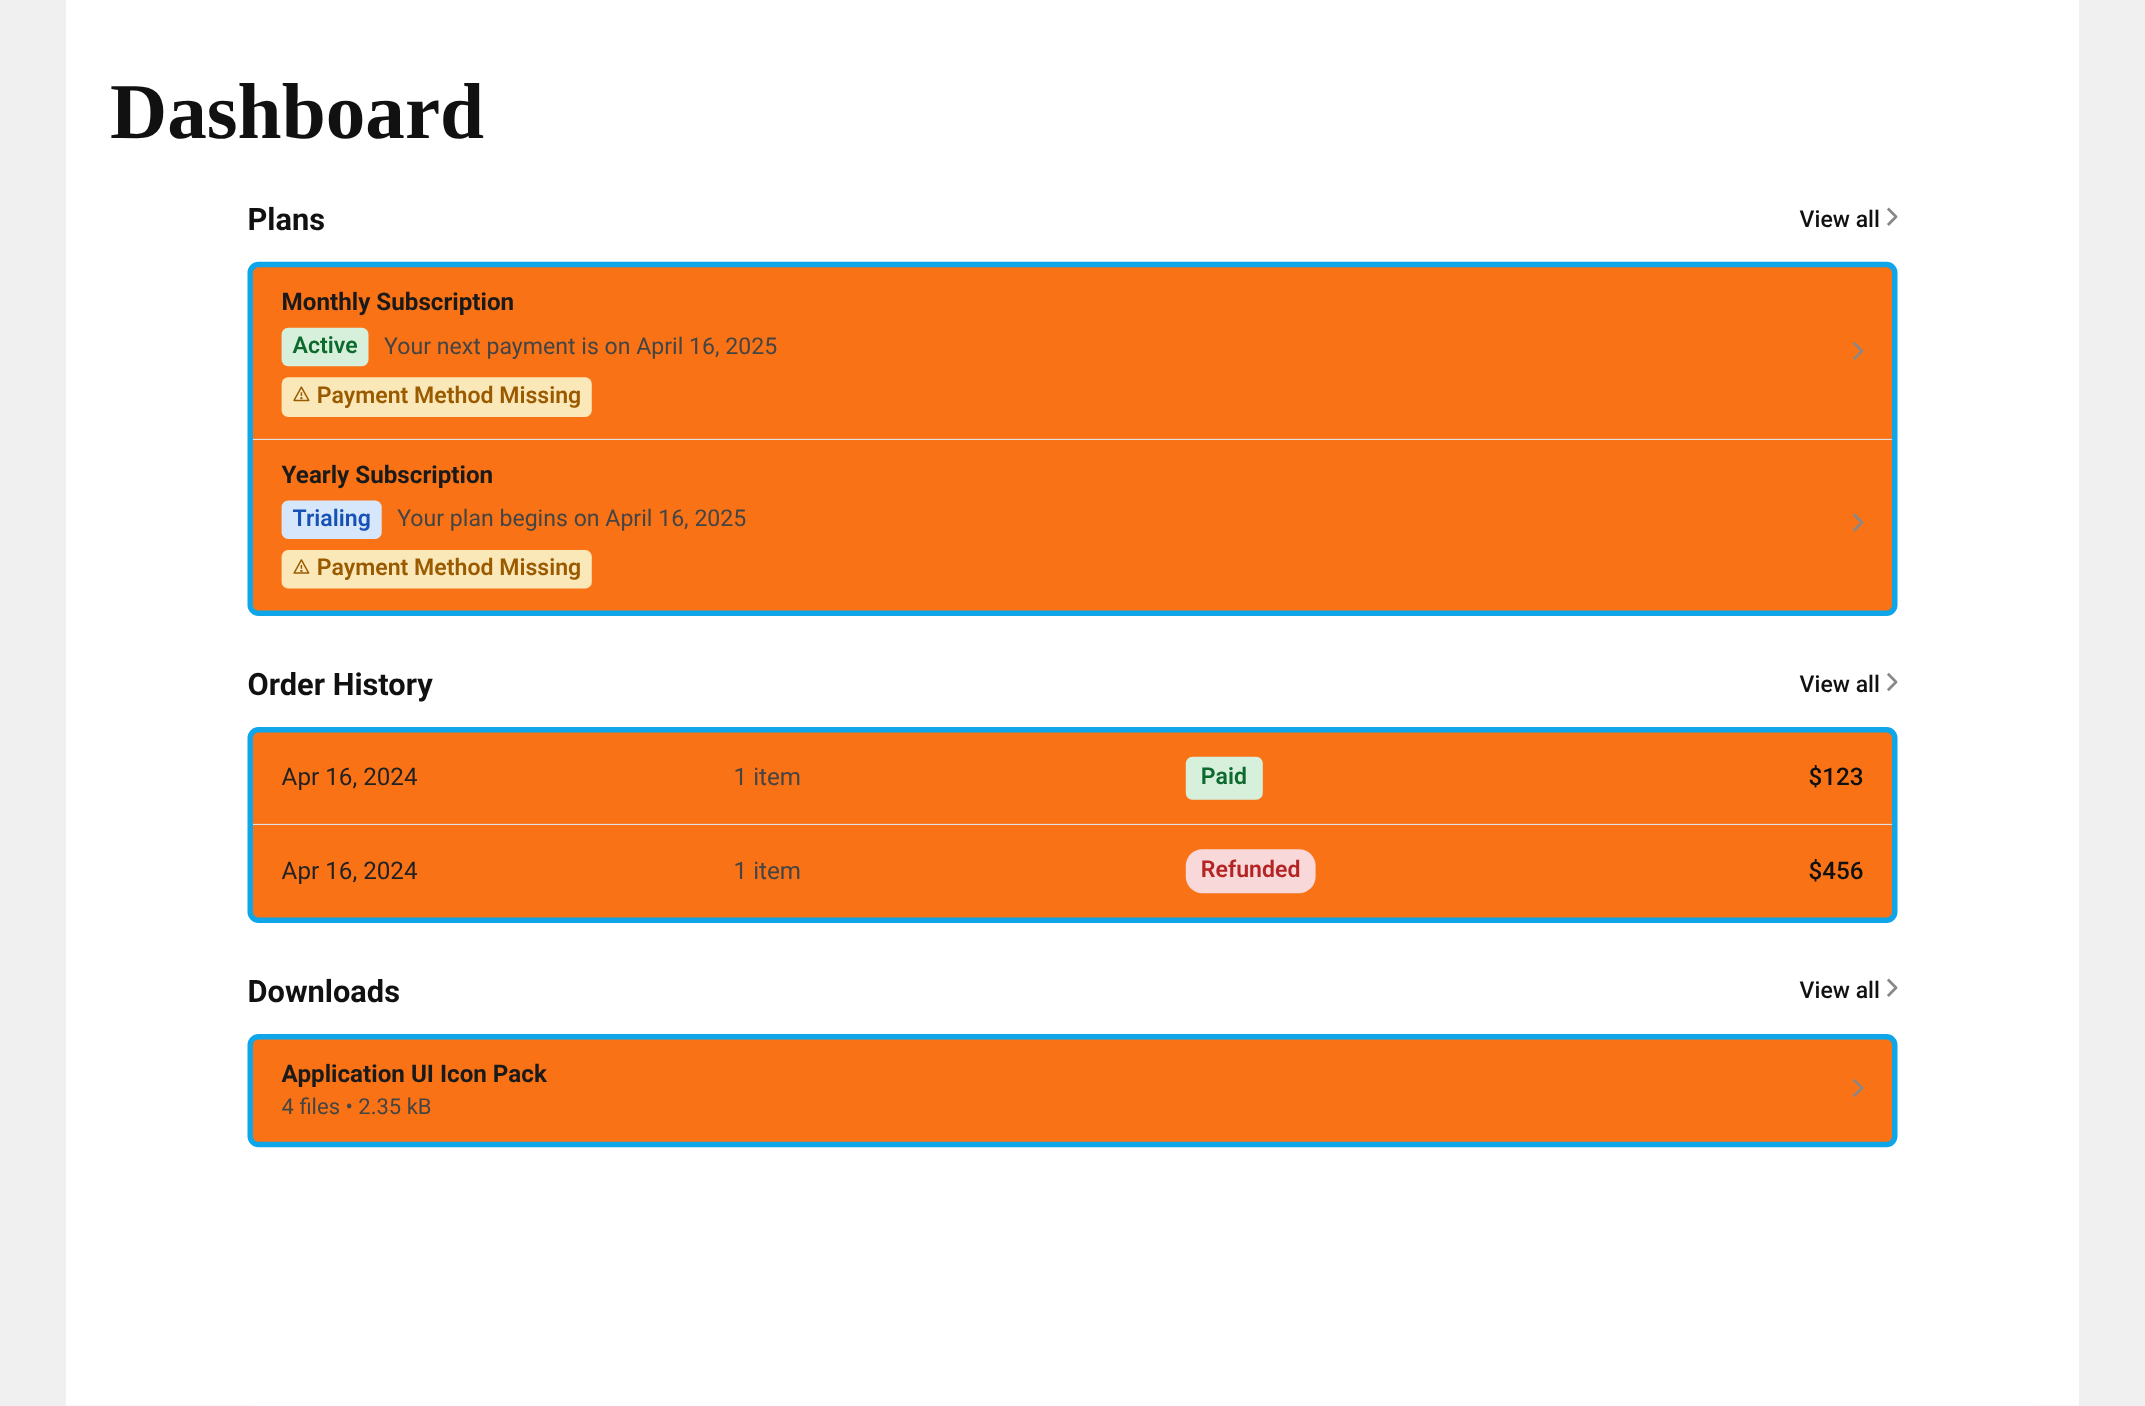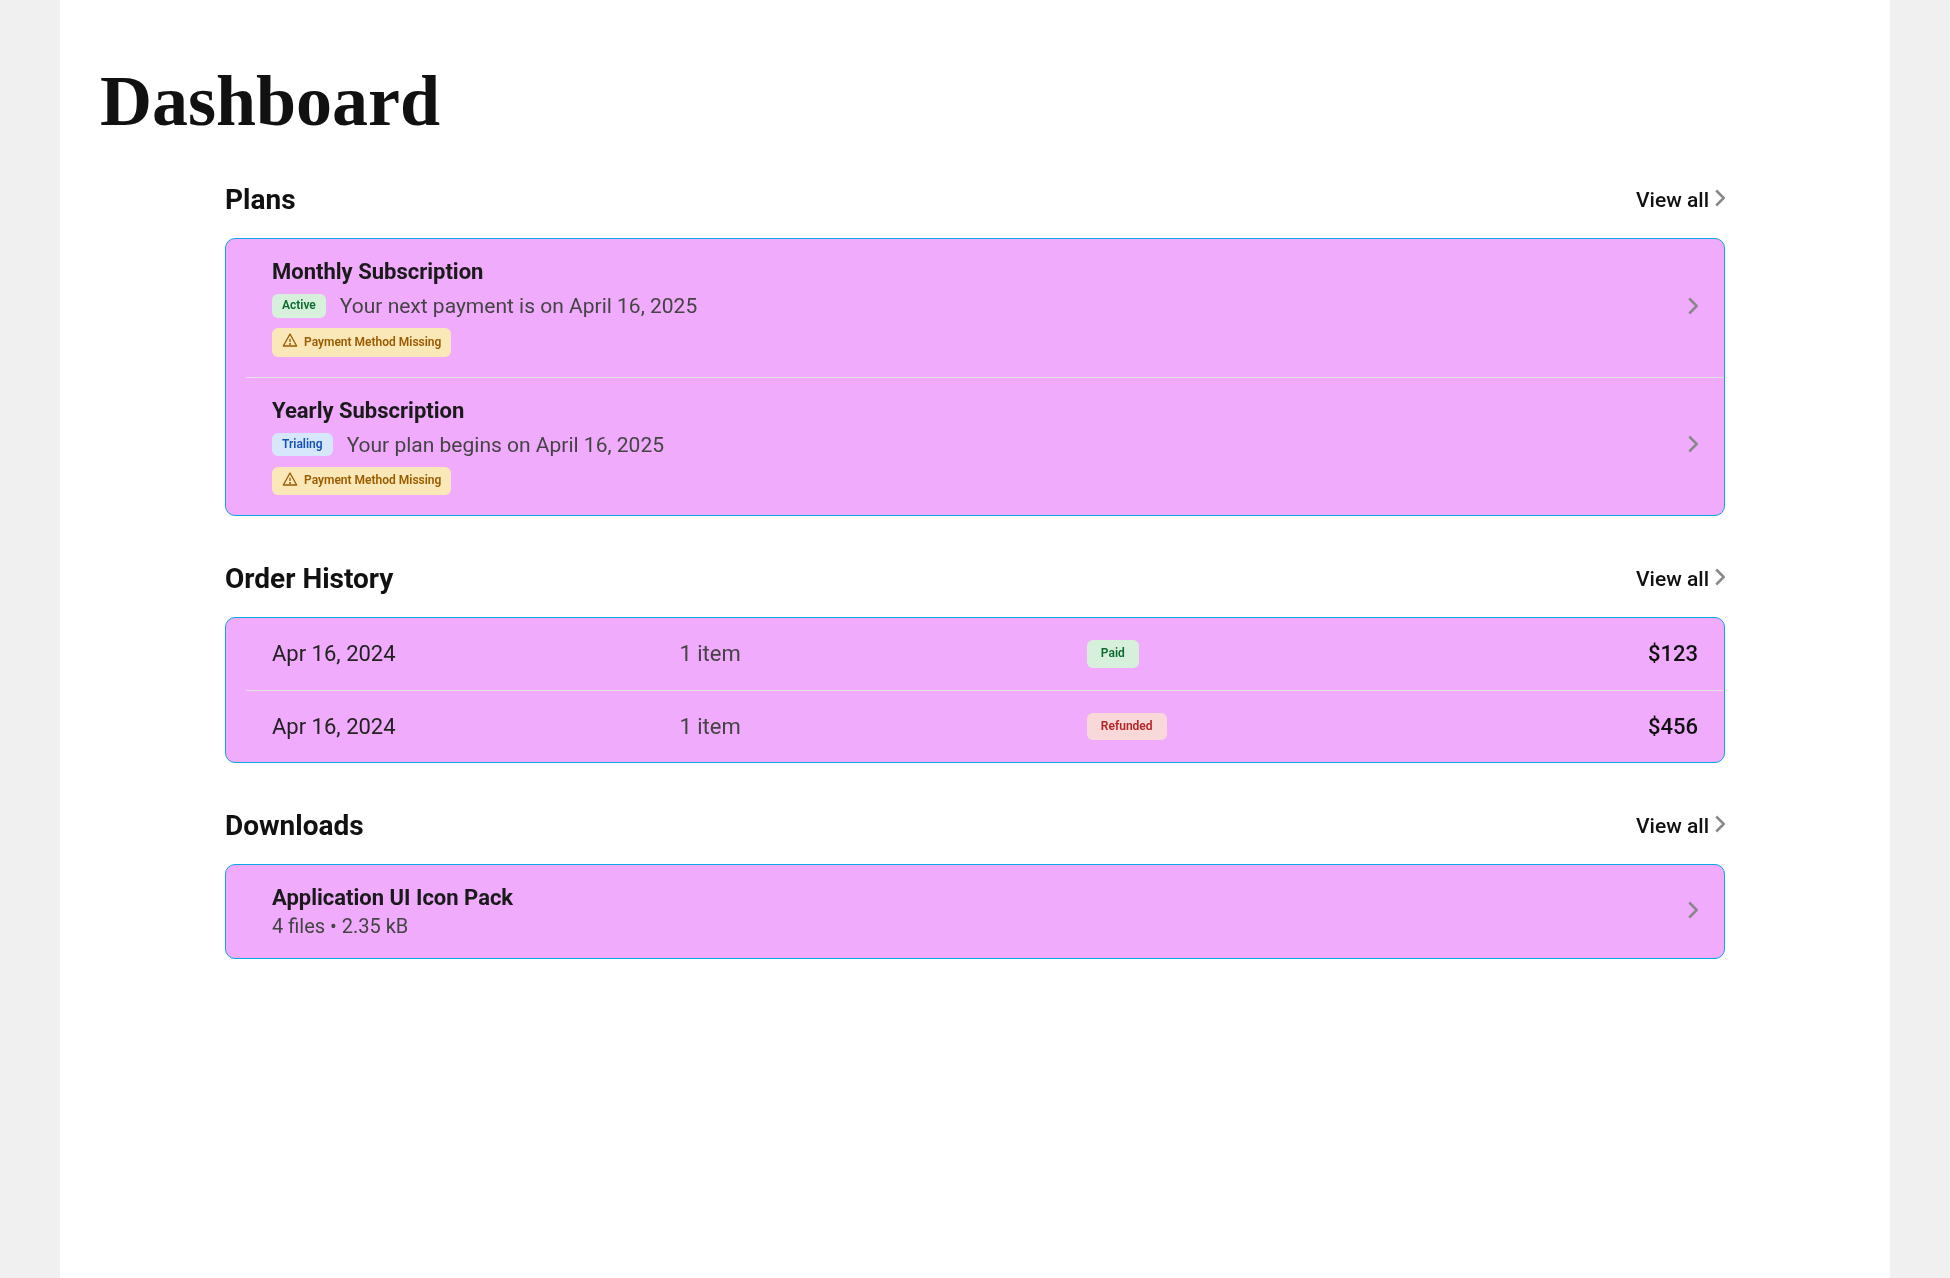--- a/index.html
+++ b/index.html
@@ -49,25 +49,24 @@
     gap: 6px;
     font-size: 21px;
     color: #111;
     font-weight: 500;
     cursor: pointer;
     text-decoration: none;
   }
   .view-all svg { width: 10px; height: 16px; }
 
   .card-list {
-    border: 1px solid #0ea5e9;
+    border: 5px solid #0ea5e9;
     border-radius: 10px;
     overflow: hidden;
-    background: #f0abfc;
-    padding-left: 20px;
+    background: #f97316;
   }
   .row {
     display: flex;
     align-items: center;
     justify-content: space-between;
     padding: 20px 26px;
     border-bottom: 1px solid #e2e2e2;
     cursor: pointer;
   }
   .row:last-child { border-bottom: none; }
@@ -90,28 +89,28 @@
   .plan-detail {
     font-size: 21px;
     color: #444;
   }
   .badge {
     display: inline-flex;
     align-items: center;
     gap: 6px;
     padding: 4px 10px;
     border-radius: 6px;
-    font-size: 12px;
+    font-size: 21px;
     font-weight: 600;
     line-height: 1.3;
   }
   .badge-active { background: #d6f0dc; color: #0d6a2d; }
   .badge-trialing { background: #d7e7fb; color: #1652b5; text-align: center; }
   .badge-paid { background: #d6f0dc; color: #0d6a2d; padding: 6px 14px; }
-  .badge-refunded { background: #f8d8d8; color: #b42424; padding: 6px 14px; }
+  .badge-refunded { background: #f8d8d8; color: #b42424; padding: 6px 14px; border-radius: 15px; }
   .badge-warning {
     background: #fbe8b8;
     color: #9a5a00;
     align-self: flex-start;
   }
   .warning-line {
     display: flex;
   }
   .badge-warning svg {
     width: 16px; height: 16px;

